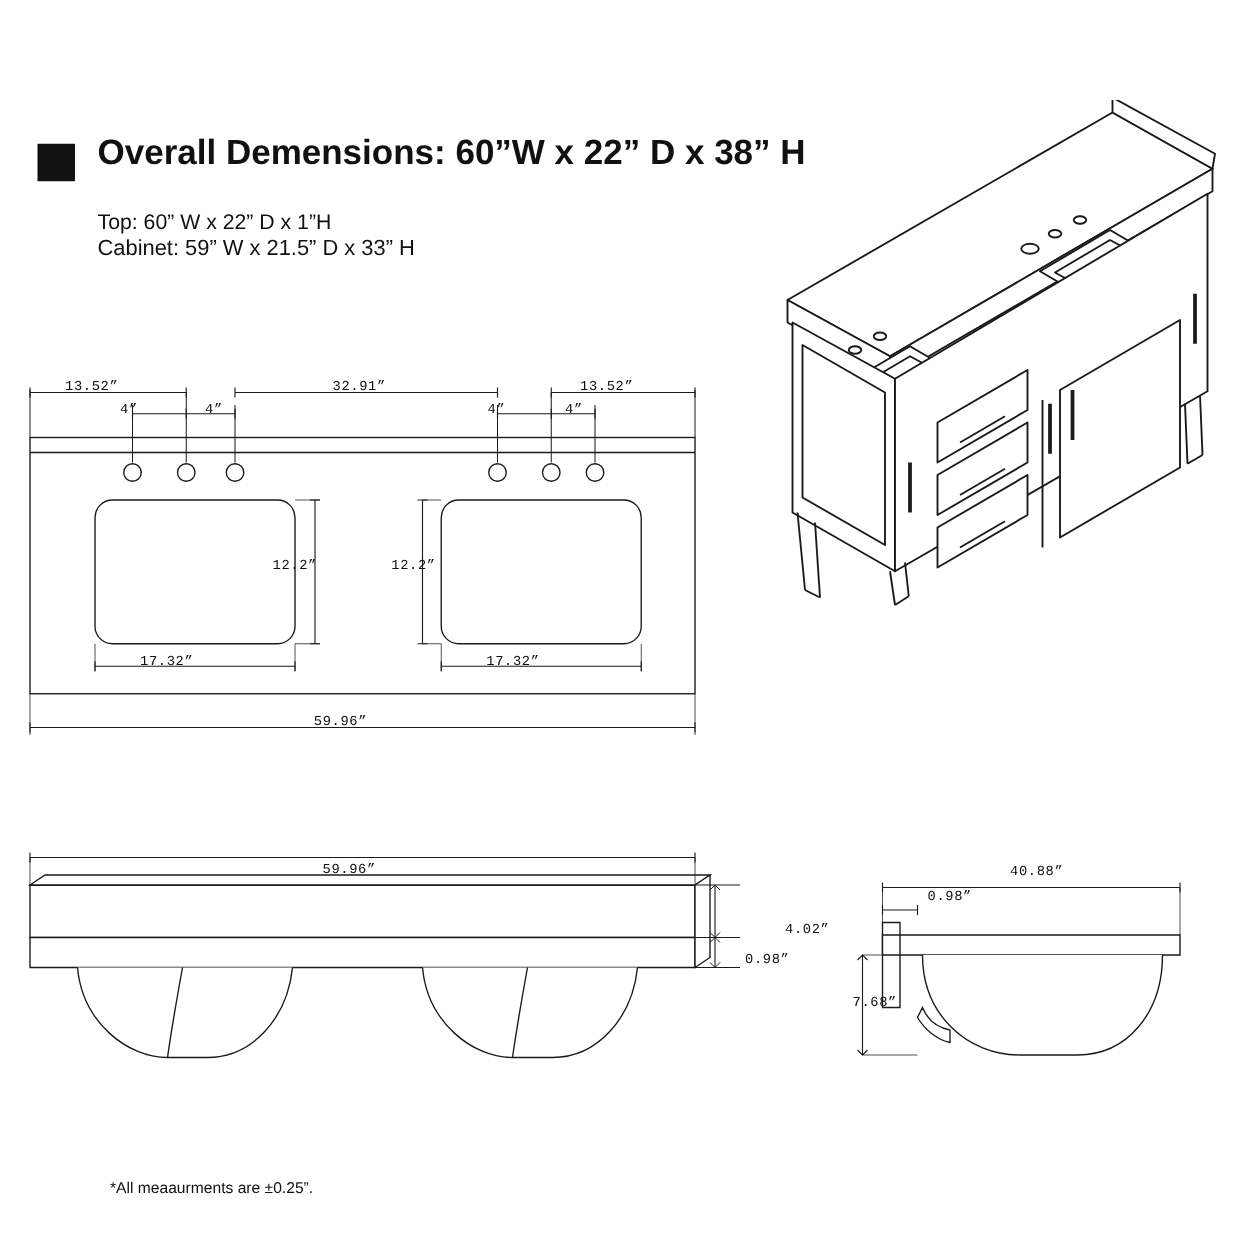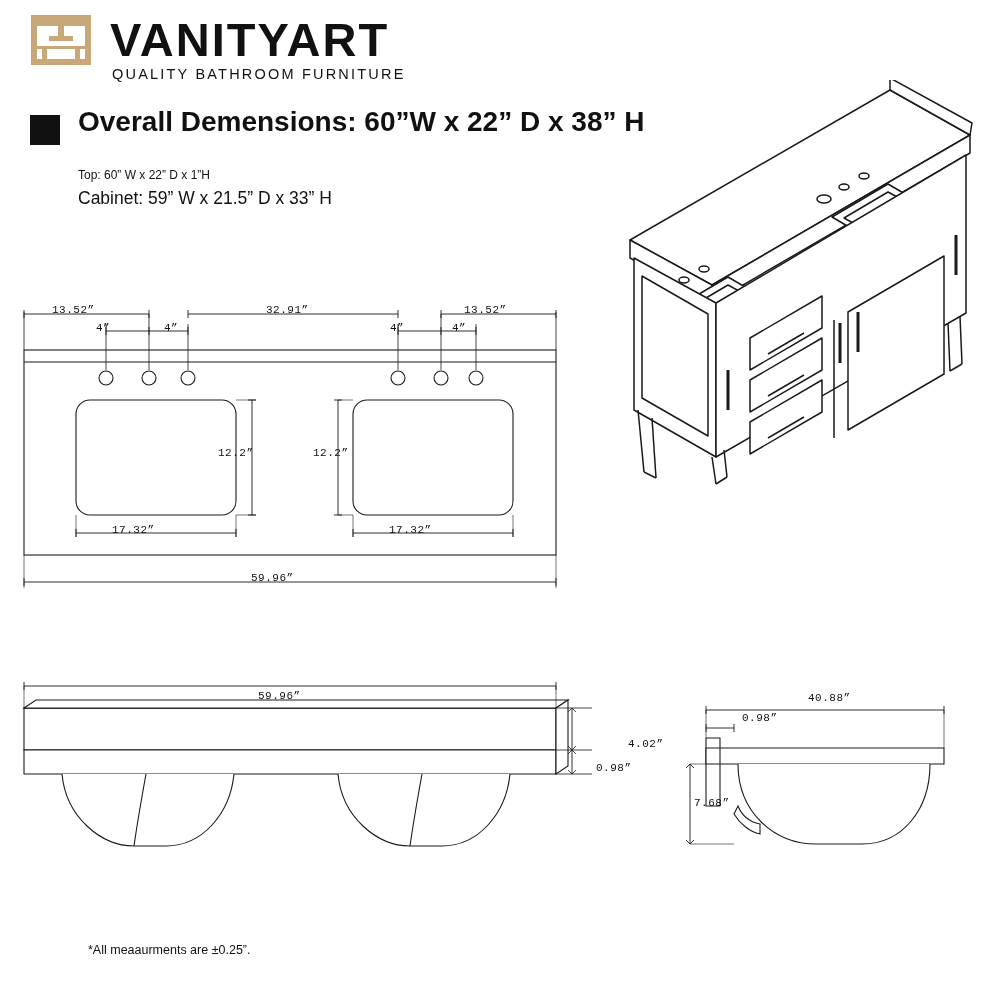--- a/index.html
+++ b/index.html
@@ -14,49 +14,33 @@
   .brand{position:absolute;left:30px;top:14px;width:420px;height:80px;}
   .brand-logo{position:absolute;left:0;top:0;width:62px;height:52px;}
   .brand-name{position:absolute;left:80px;top:-2px;font-size:47px;font-weight:bold;letter-spacing:2px;color:#111;font-family:"Liberation Sans", sans-serif;}
   .brand-sub{position:absolute;left:82px;top:52px;font-size:14.5px;letter-spacing:2.2px;color:#111;}
 
   
   .title-block{position:absolute;left:30px;top:110px;width:700px;}
   .title-sq{position:absolute;left:0;top:5px;width:30px;height:30px;background:#111;}
   .title-main{position:absolute;left:48px;top:-4px;font-size:28px;font-weight:bold;color:#111;white-space:nowrap;}
   .title-l2{position:absolute;left:48px;top:30px;font-size:17.5px;color:#111;white-space:nowrap;margin-top:48px;}
-  .title-l3{position:absolute;left:48px;top:58px;font-size:12px;color:#111;white-space:nowrap;}
+  .title-l3{position:absolute;left:48px;top:58px;font-size:17px;color:#111;white-space:nowrap;}
 
   
   .dim-txt{position:absolute;font-size:11px;font-family:Liberation Mono, monospace;letter-spacing:0.5px;color:#111;white-space:nowrap;}
   svg{display:block;}
   .note{position:absolute;left:88px;top:943px;font-size:12.5px;color:#111;}
   .nb{position:absolute;}
 </style>
 </head>
 <body>
 
 <div class="page">
 
-  <div class="brand">
-    <div class="brand-logo">
-      <svg width="62" height="52" viewBox="0 0 62 52">
-        <rect x="1" y="1" width="60" height="50" fill="#c8a879"></rect>
-        <rect x="7" y="7" width="48" height="38" fill="#ffffff"></rect>
-        <rect x="7" y="7" width="48" height="5" fill="#c8a879"></rect>
-        <rect x="28" y="12" width="6" height="12" fill="#c8a879"></rect>
-        <rect x="19" y="22" width="24" height="5" fill="#c8a879"></rect>
-        <rect x="7" y="32" width="48" height="3" fill="#c8a879"></rect>
-        <rect x="12" y="35" width="5" height="10" fill="#c8a879"></rect>
-        <rect x="45" y="35" width="5" height="10" fill="#c8a879"></rect>
-      </svg>
-    </div>
-    <div class="brand-name">VANITYART</div>
-    <div class="brand-sub">QUALITY BATHROOM FURNITURE</div>
-  </div>
 
   <div class="title-block">
     <div class="title-sq"></div>
     <div class="title-main">Overall Demensions: 60”W x 22” D x 38” H</div>
     <div class="title-l2">Cabinet: 59” W x 21.5” D x 33” H</div>
     <div class="title-l3">Top: 60” W x 22” D x 1”H</div>
   </div>
 
   <div class="nb" style="left:600px;top:80px;">
     <svg width="388" height="410" viewBox="0 0 388 410">
@@ -290,17 +274,17 @@
           <path d="M10,80 L14,76 L18,80 M10,152 L14,156 L18,152"></path>
           <line x1="14" y1="76" x2="30" y2="76" stroke-width="0.6"></line>
           <line x1="14" y1="156" x2="58" y2="156" stroke-width="0.6"></line>
         </g>
       </g>
     </svg>
   </div>
 
   <div class="dim-txt" style="left:808px;top:692px;">40.88”</div>
   <div class="dim-txt" style="left:742px;top:712px;">0.98”</div>
-  <div class="dim-txt" style="left:682px;top:797px;margin-left:12px;">7.68”</div>
+  <div class="dim-txt" style="left:682px;top:797px;">7.68”</div>
 
   <div class="note">*All meaaurments are ±0.25”.</div>
 
 </div>
 
 </body></html>

